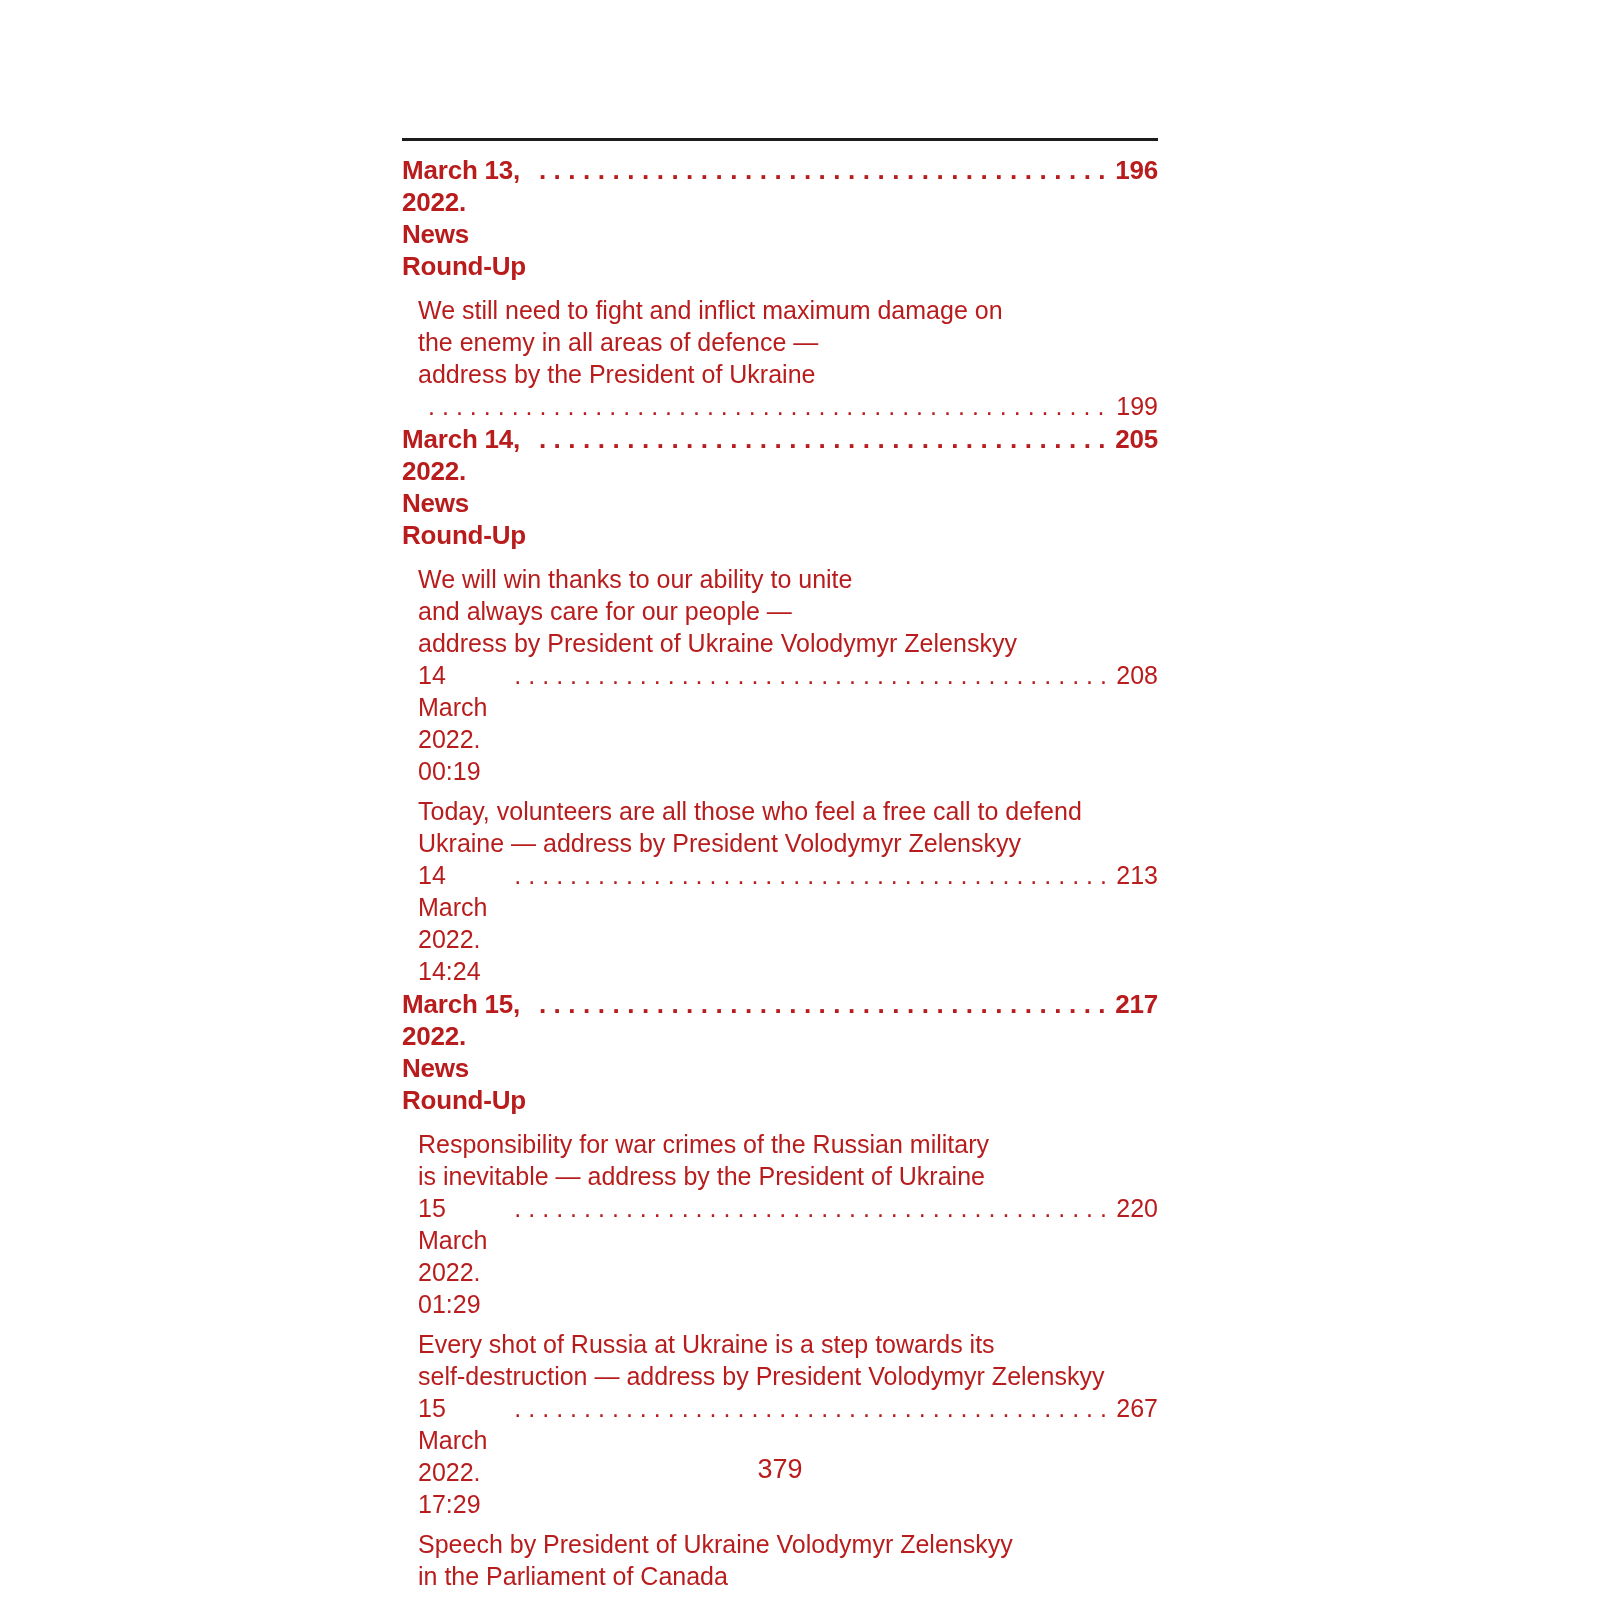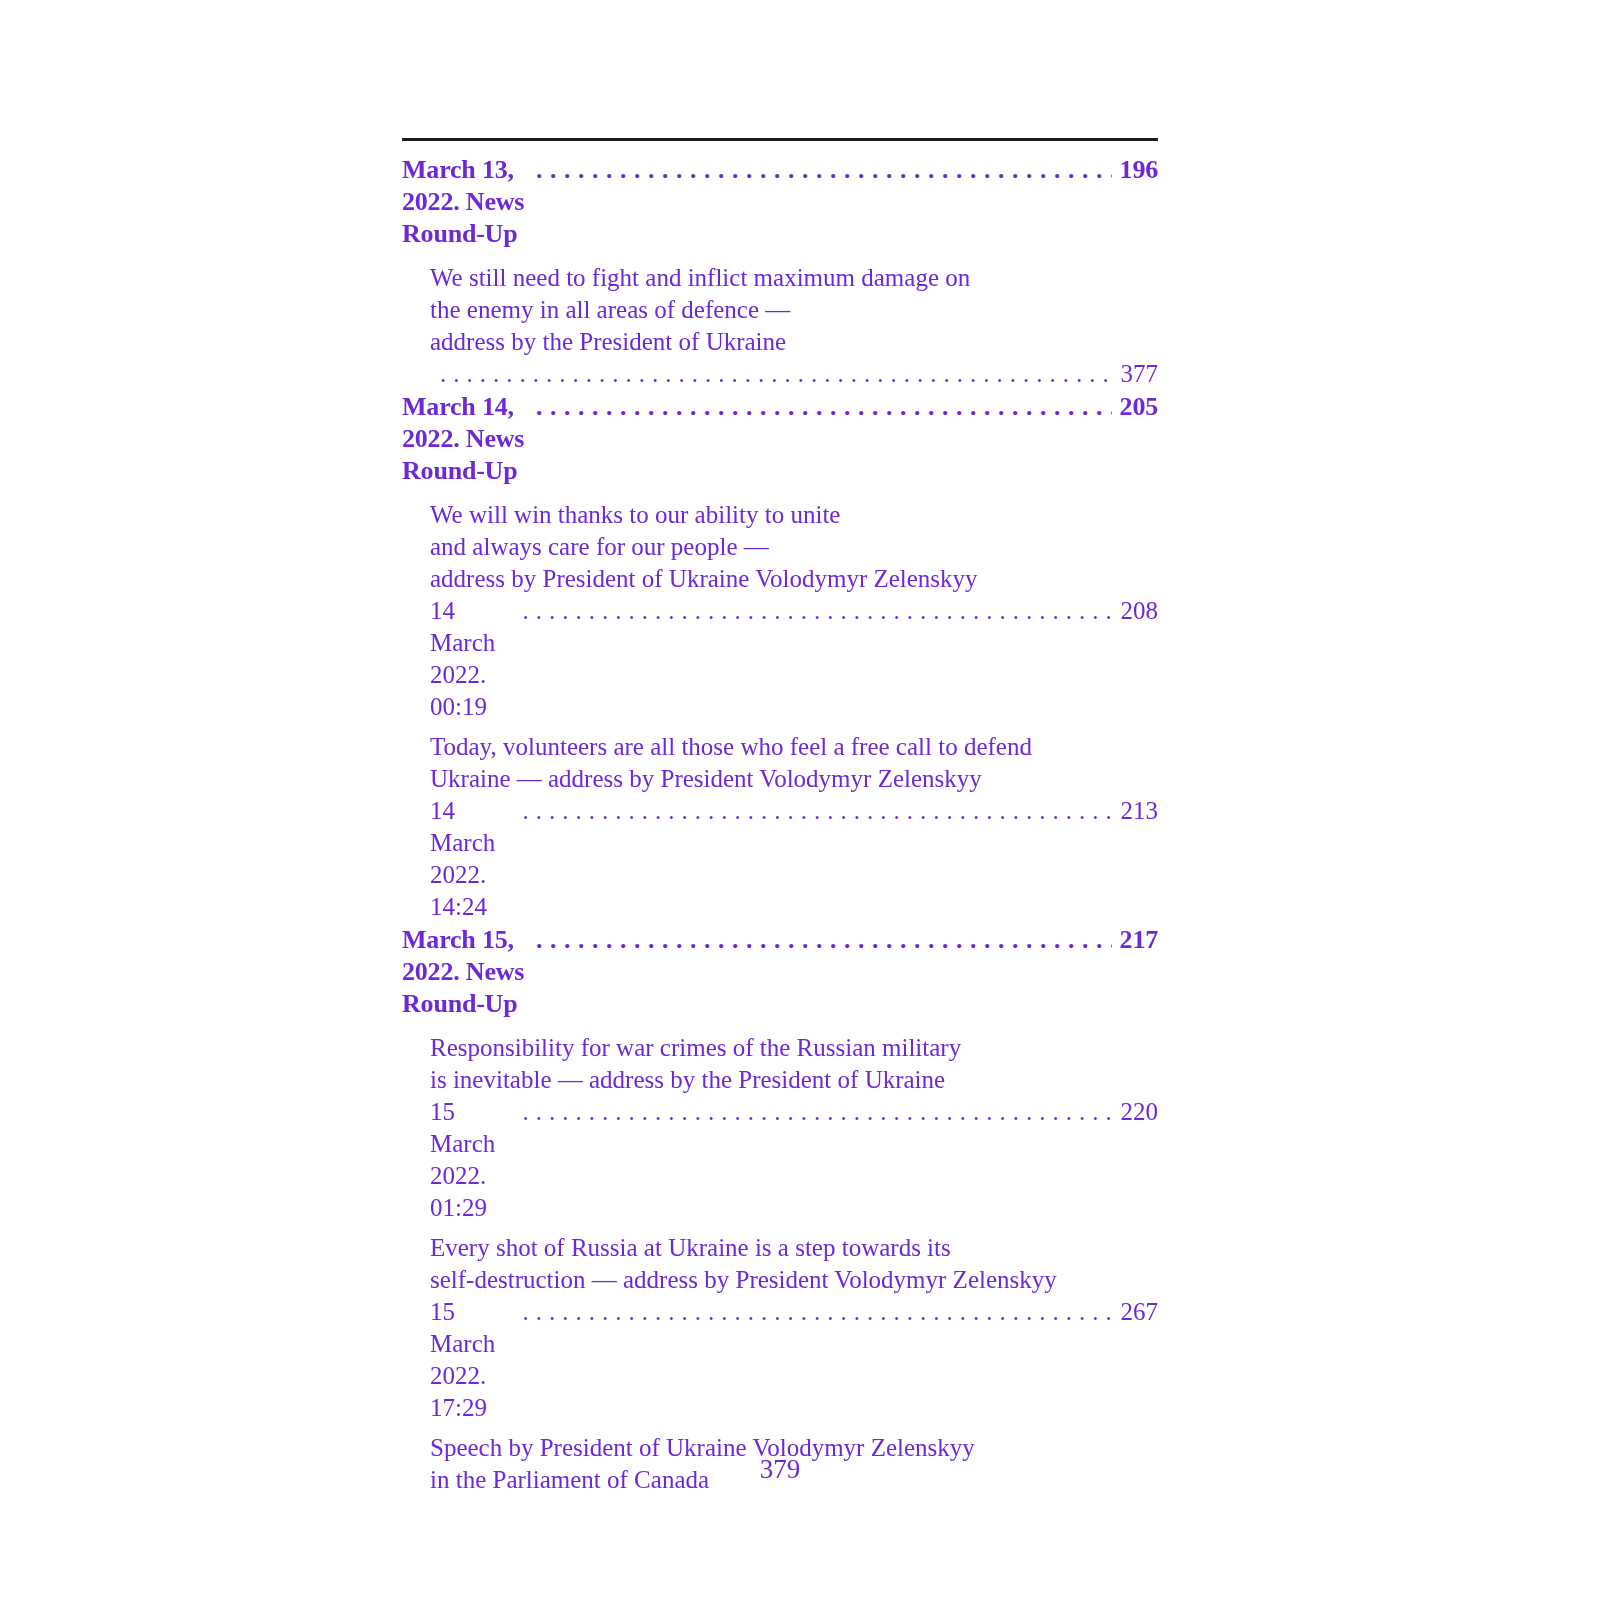--- a/index.html
+++ b/index.html
@@ -5,22 +5,22 @@
   html, body {
     margin: 0;
     padding: 0;
     background: #ffffff;
   }
   .page {
     position: relative;
     width: 1600px;
     height: 1600px;
     background: #ffffff;
-    font-family: Liberation Serif, serif;
-    color: #6d28d9;
+    font-family: Liberation Sans, sans-serif;
+    color: #b91c1c;
     overflow: hidden;
   }
   .content {
     position: absolute;
     left: 402px;
     top: 138px;
     width: 756px;
   }
   .top-rule {
     height: 0;
@@ -32,21 +32,21 @@
   }
   .heading-row {
     display: flex;
     align-items: baseline;
     font-weight: 700;
     font-size: 26px;
     line-height: 32px;
     margin-bottom: 12px;
     letter-spacing: -0.2px;
   }
-  .entry { margin-left: 28px; }
+  .entry { margin-left: 16px; }
   .entry + .entry { margin-top: 8px; }
   .title-line {
     font-size: 25px;
     line-height: 32px;
   }
   .date-row {
     display: flex;
     align-items: baseline;
     font-size: 25px;
     line-height: 32px;
@@ -93,21 +93,21 @@
             <span class="htext">March 13, 2022. News Round-Up</span>
             <span class="leader"></span>
             <span class="page-num">196</span>
           </div>
           <div class="entry">
             <div class="title-line">We still need to fight and inflict maximum damage on</div>
             <div class="title-line">the enemy in all areas of defence —</div>
             <div class="title-line">address by the President of Ukraine</div>
             <div class="date-row">
               <span class="leader"></span>
-              <span class="page-num">377</span>
+              <span class="page-num">199</span>
             </div>
           </div>
         </div>
         <div class="section">
           <div class="heading-row">
             <span class="htext">March 14, 2022. News Round-Up</span>
             <span class="leader"></span>
             <span class="page-num">205</span>
           </div>
           <div class="entry">

